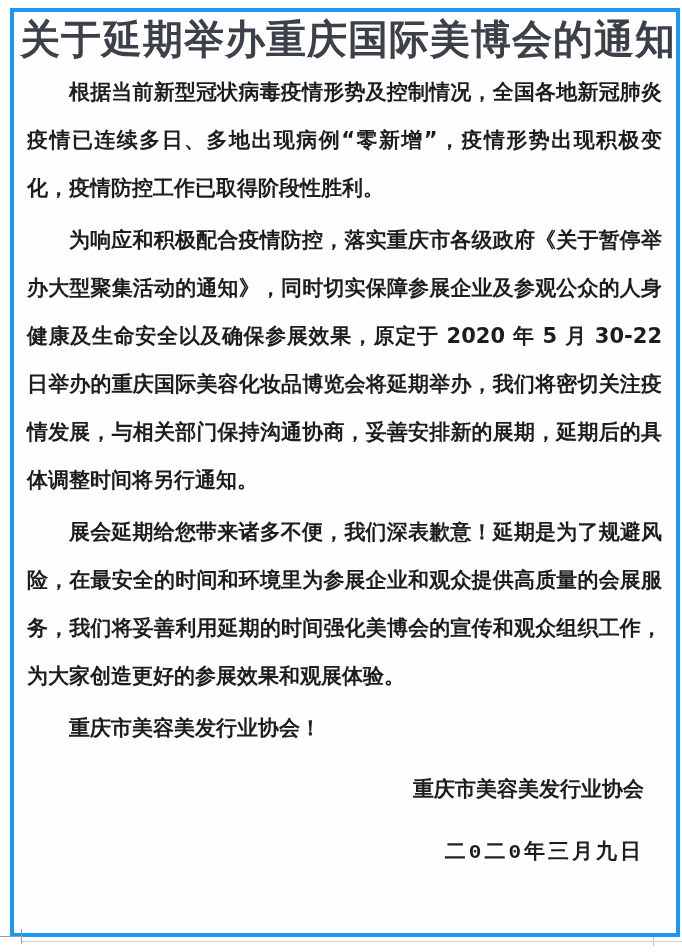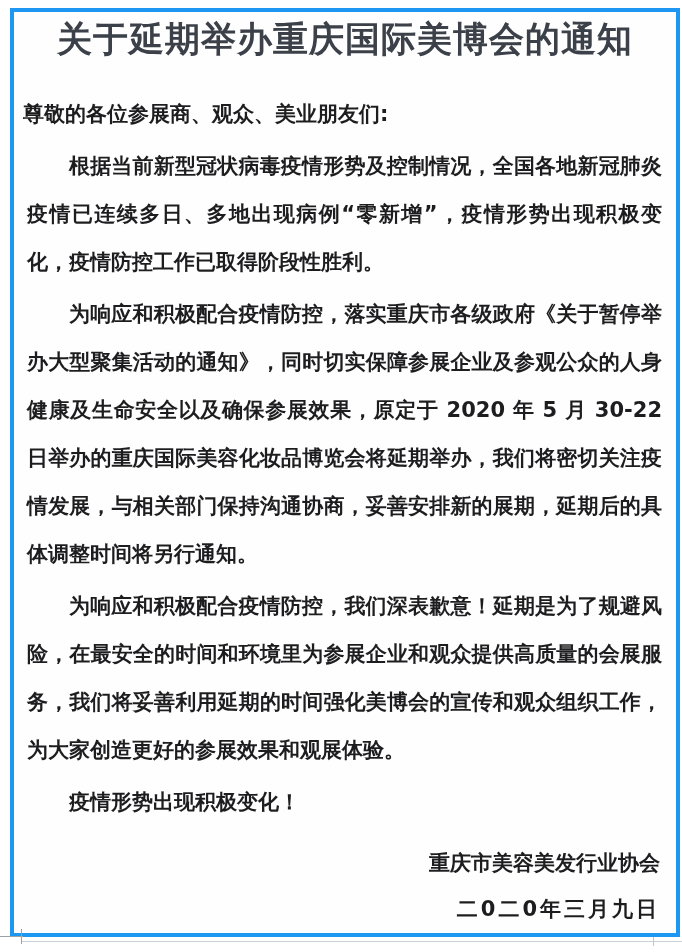--- a/index.html
+++ b/index.html
@@ -22,21 +22,21 @@
     height: 929px;
     box-sizing: border-box;
     border: 4px solid #1e97f3;
     background: #fefefe;
   }
   .notice-title {
     margin: 2px 6px 0 6px;
     height: 50px;
     line-height: 50px;
     text-align: center;
-    font-size: 35px;
+    font-size: 40px;
     font-weight: 800;
     letter-spacing: 1px;
     color: #3b4049;
     white-space: nowrap;
   }
   .notice-body {
     padding: 0 10px 0 9px;
     color: #1d1d1f;
     font-size: 21px;
     font-weight: 700;
@@ -51,23 +51,24 @@
     text-align: justify;
     text-align-last: left;
     text-indent: 2em;
   }
   .signature-block {
     margin-top: 14px;
     text-align: right;
     padding-right: 6px;
   }
   .signature-line {
-    margin: 0;
+    margin: 16px;
     line-height: 46px;
     white-space: nowrap;
+    font-family: Liberation Mono, monospace;
   }
   .signature-date {
     letter-spacing: 3px;
   }
   
   .artifact-line-left {
     position: absolute;
     left: 0; top: 936px;
     width: 23px; height: 1px;
     background: #9aa0a6;
@@ -91,29 +92,28 @@
     background: #c0c5ca;
   }
 </style>
 </head>
 <body>
 
 <div class="notice-box">
   <h1 class="notice-title">关于延期举办重庆国际美博会的通知</h1>
 
   <div class="notice-body">
-    <p class="salutation">尊敬的各位参展商、观众、美业朋友们:</p>
 
     <p class="para">根据当前新型冠状病毒疫情形势及控制情况，全国各地新冠肺炎疫情已连续多日、多地出现病例“零新增”，疫情形势出现积极变化，疫情防控工作已取得阶段性胜利。</p>
 
     <p class="para">为响应和积极配合疫情防控，落实重庆市各级政府《关于暂停举办大型聚集活动的通知》，同时切实保障参展企业及参观公众的人身健康及生命安全以及确保参展效果，原定于 2020 年 5 月 30-22 日举办的重庆国际美容化妆品博览会将延期举办，我们将密切关注疫情发展，与相关部门保持沟通协商，妥善安排新的展期，延期后的具体调整时间将另行通知。</p>
 
-    <p class="para">为响应和积极配合疫情防控，我们深表歉意！延期是为了规避风险，在最安全的时间和环境里为参展企业和观众提供高质量的会展服务，我们将妥善利用延期的时间强化美博会的宣传和观众组织工作，为大家创造更好的参展效果和观展体验。</p>
+    <p class="para">展会延期给您带来诸多不便，我们深表歉意！延期是为了规避风险，在最安全的时间和环境里为参展企业和观众提供高质量的会展服务，我们将妥善利用延期的时间强化美博会的宣传和观众组织工作，为大家创造更好的参展效果和观展体验。</p>
 
-    <p class="para">疫情形势出现积极变化！</p>
+    <p class="para">重庆市美容美发行业协会！</p>
 
     <div class="signature-block">
       <p class="signature-line">重庆市美容美发行业协会</p>
       <p class="signature-line signature-date">二0二0年三月九日</p>
     </div>
   </div>
 </div>
 
 <div class="artifact-line-left"></div>
 <div class="artifact-tick-left"></div>

